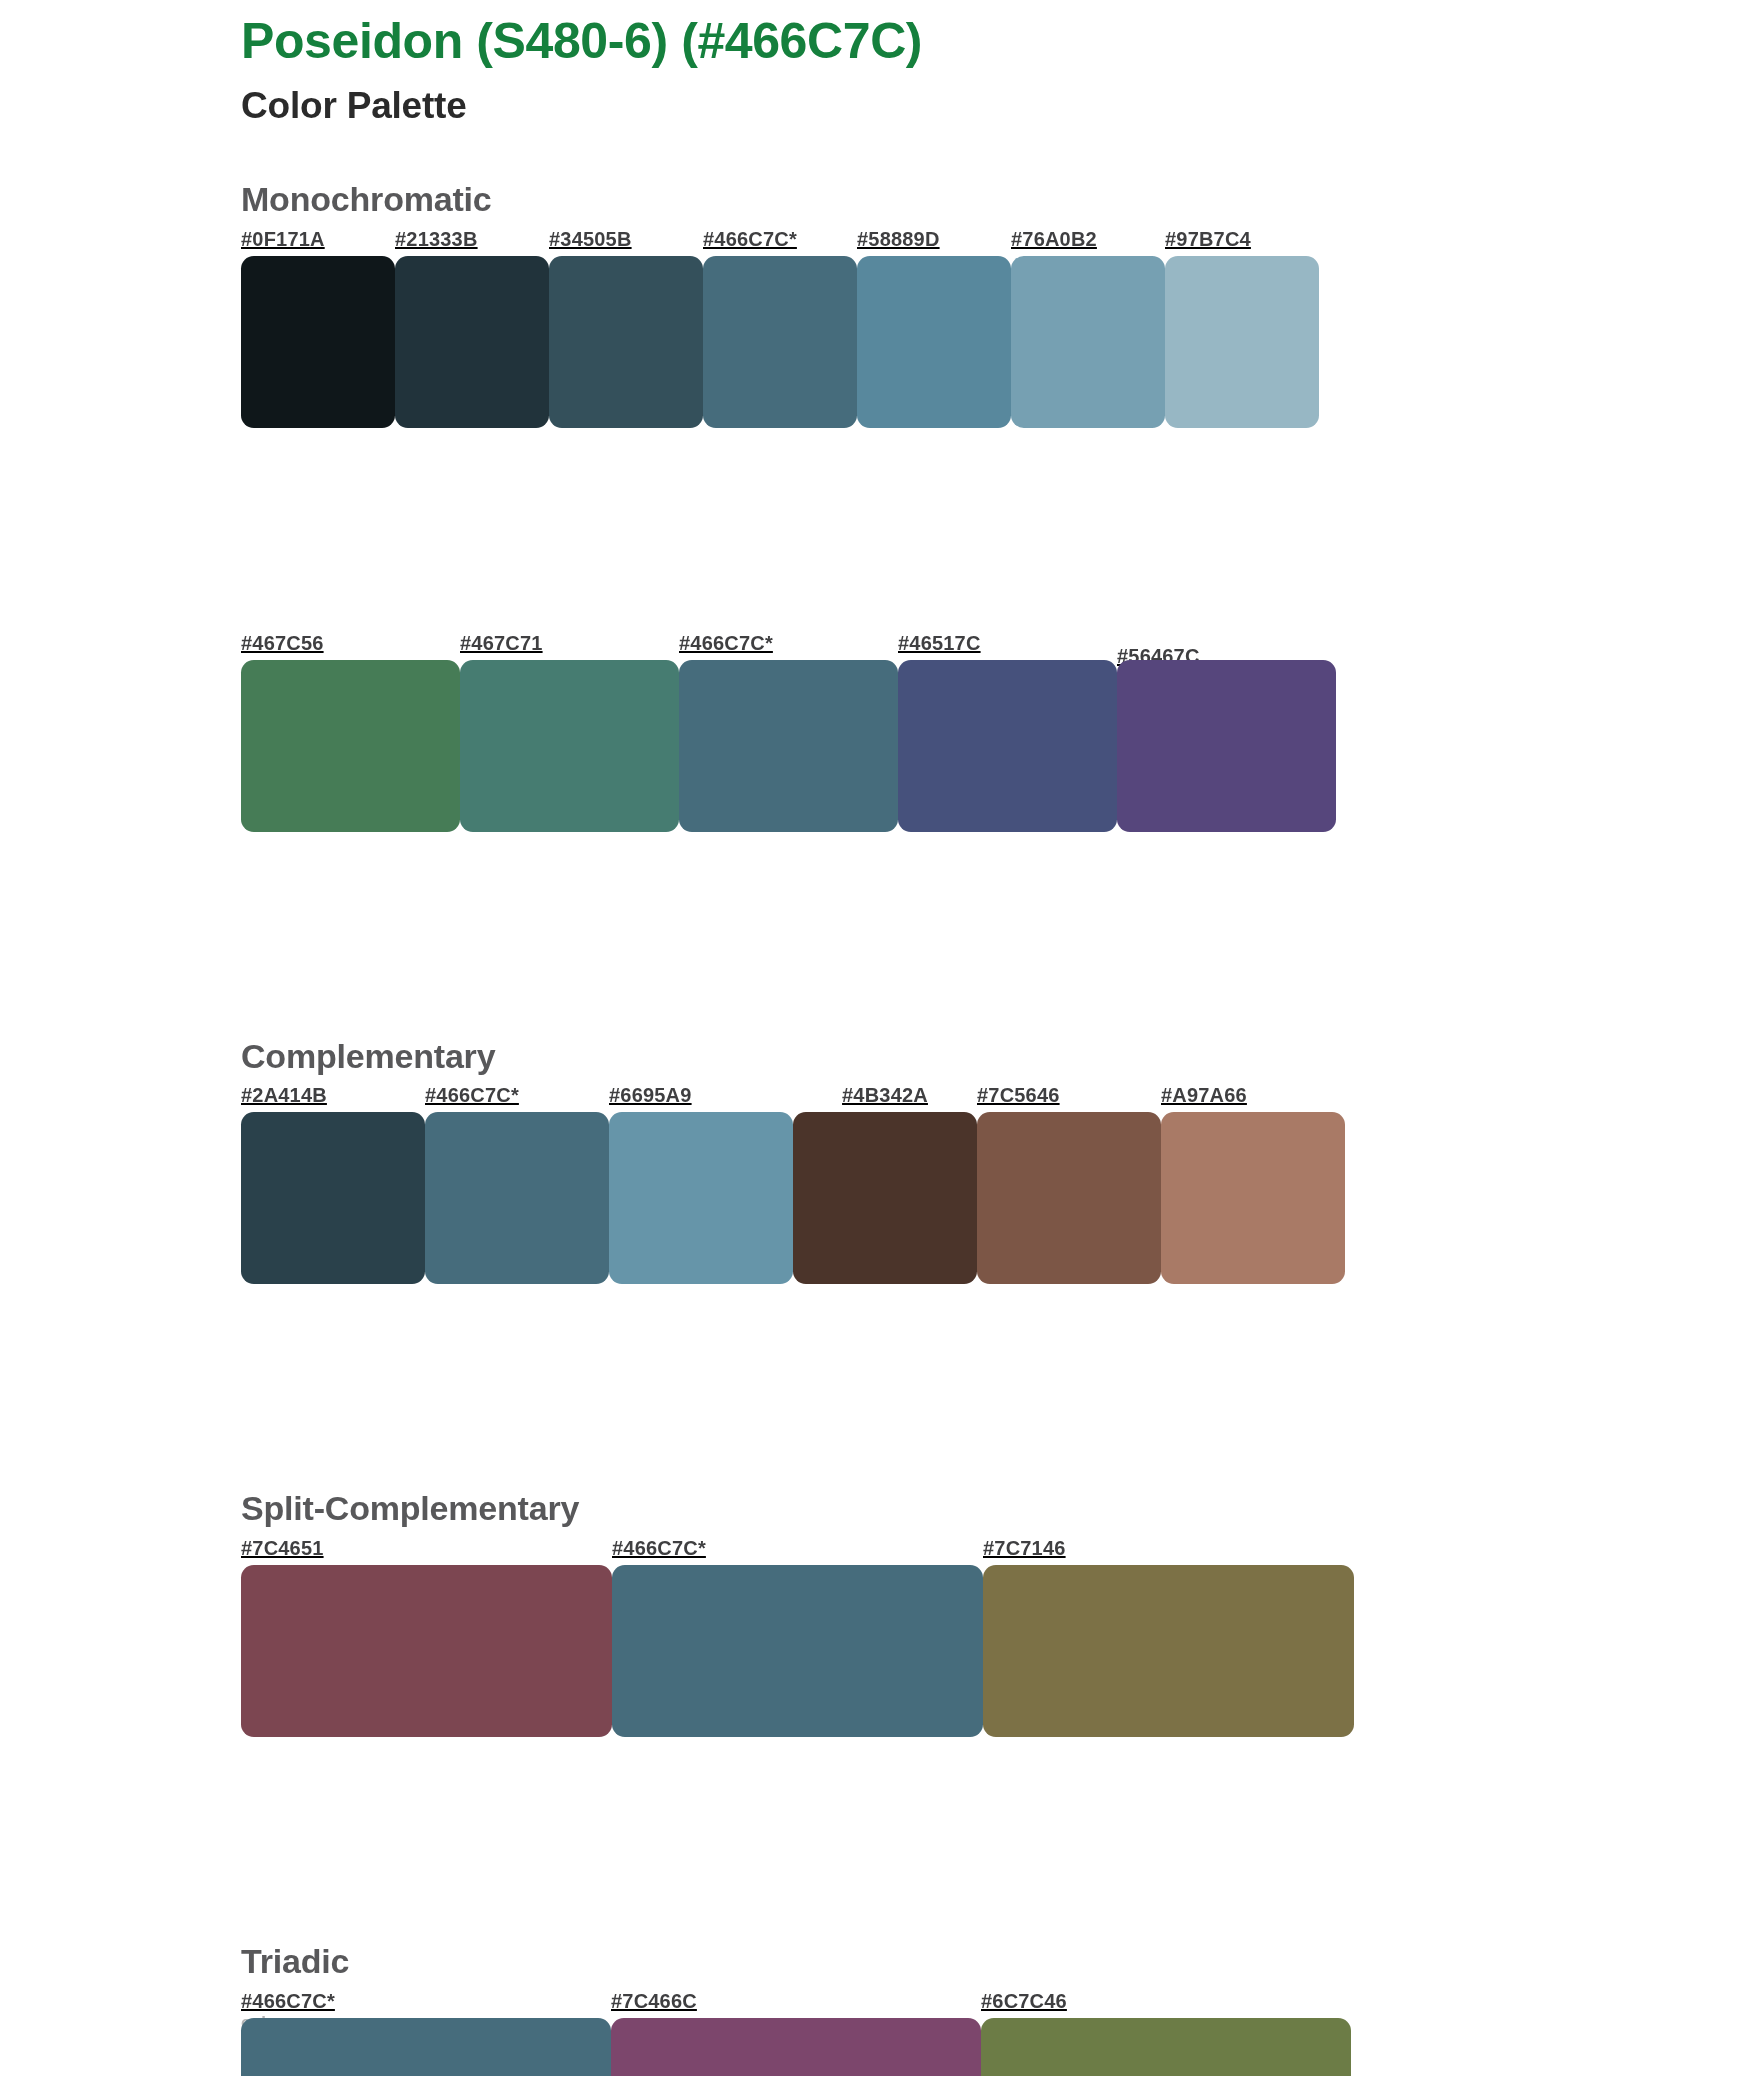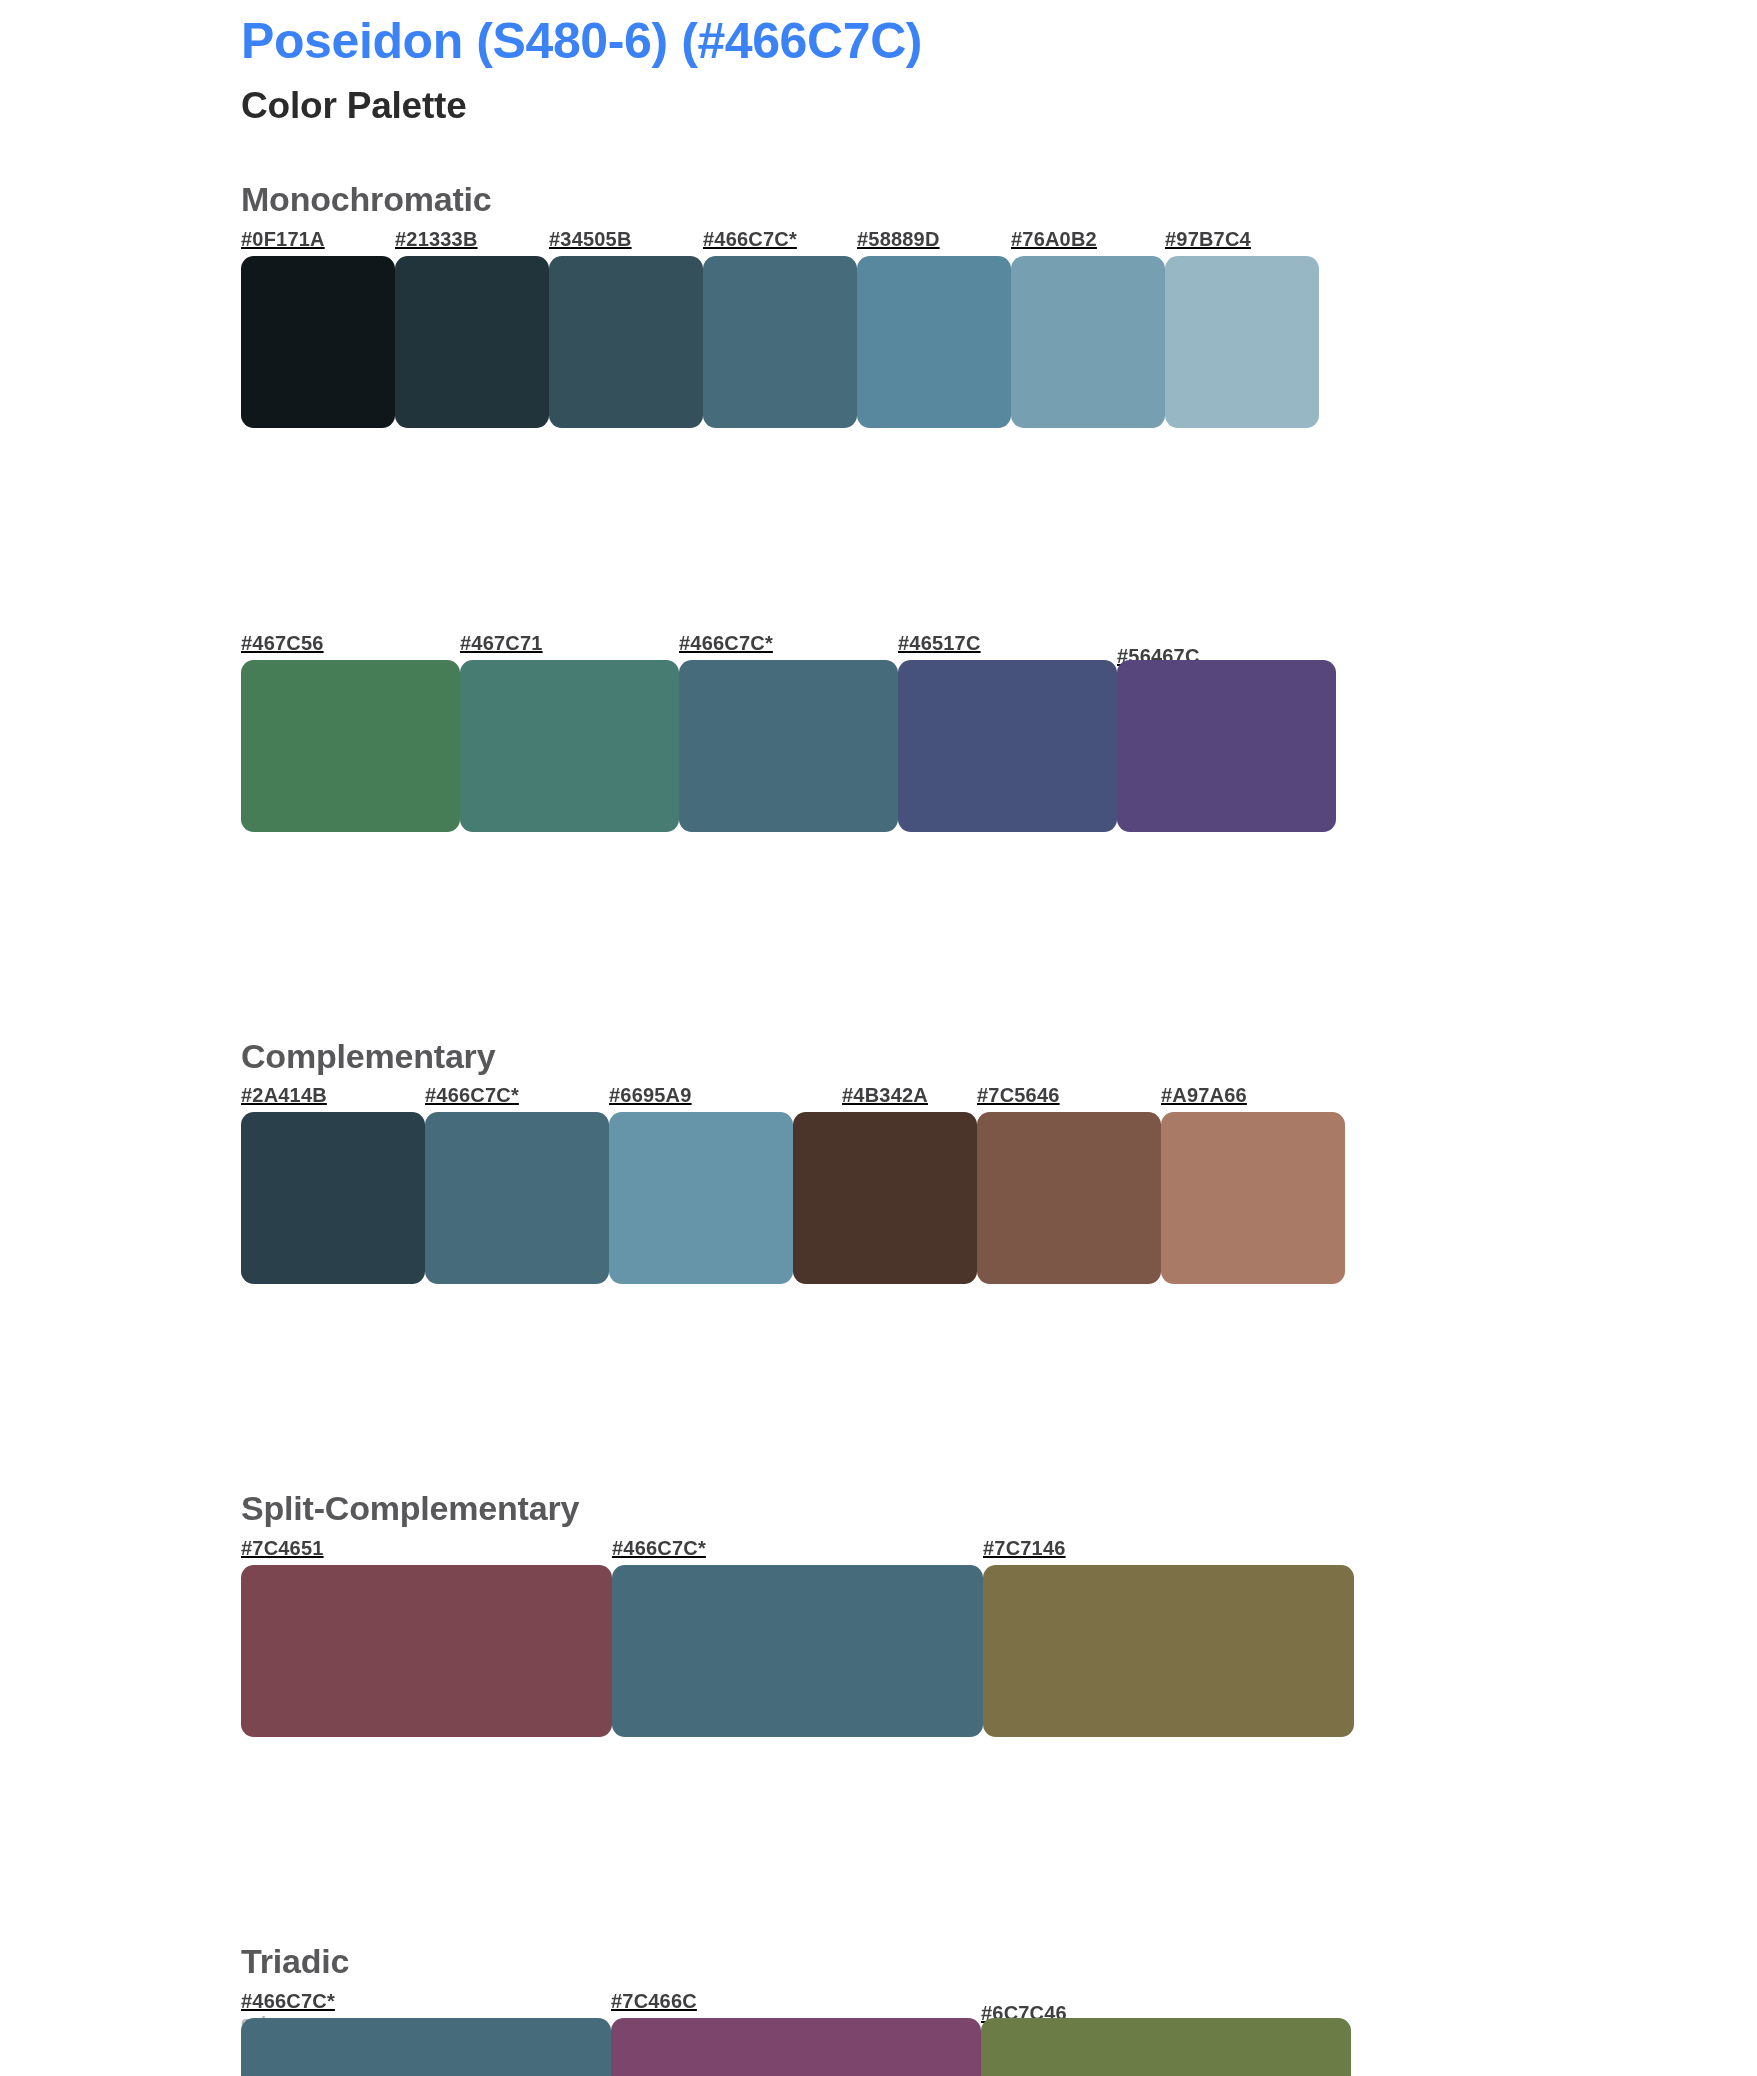--- a/index.html
+++ b/index.html
@@ -28,21 +28,21 @@
   
   .header {
     position: absolute;
     left: 241px;
     top: 14.4px;
     width: 1438px;
   }
   .page-title {
     font-size: 50px;
     font-weight: bold;
-    color: #3b82f6;
+    color: #15803d;
     letter-spacing: -0.4px;
     line-height: 1.08;
     margin: 0;
     white-space: nowrap;
   }
   .page-subtitle {
     font-size: 37px;
     font-weight: bold;
     color: #2b2b2b;
     letter-spacing: -0.2px;
@@ -186,21 +186,21 @@
           <div class="swatch" title="#7C4651" style="background: rgb(124, 70, 81); width: 383px; flex: 0 0 371px; height: 172px; z-index: 3;"></div>
           <div class="swatch" title="#466C7C*" style="background: rgb(70, 108, 124); width: 383px; flex: 0 0 371px; height: 172px; z-index: 2;"></div>
           <div class="swatch" title="#7C7146" style="background: rgb(124, 113, 70); width: 383px; flex: 0 0 371px; height: 172px; z-index: 1;"></div>
         </div>
       </div>
       <div class="section" style="margin-bottom: 0px; padding-bottom: 205px;">
         <div class="section-title">Triadic</div>
         <div class="swatch-labels" style="width: 1110px;">
           <div class="swatch-label" style="width: 370px; flex: 0 0 370px;">#466C7C*</div>
           <div class="swatch-label" style="width: 370px; flex: 0 0 370px;">#7C466C</div>
-          <div class="swatch-label" style="width: 370px; flex: 0 0 370px; margin-top: 12px;">#6C7C46</div>
+          <div class="swatch-label" style="width: 370px; flex: 0 0 370px;">#6C7C46</div>
         </div>
         <div class="swatch-row" style="width: 1110px; height: 172px;">
           <div class="swatch" title="#466C7C*" style="background: rgb(70, 108, 124); width: 381px; flex: 0 0 370px; height: 172px; z-index: 3;"></div>
           <div class="swatch" title="#7C466C" style="background: rgb(124, 70, 108); width: 381px; flex: 0 0 370px; height: 172px; z-index: 2;"></div>
           <div class="swatch" title="#6C7C46" style="background: rgb(108, 124, 70); width: 381px; flex: 0 0 370px; height: 172px; z-index: 1;"></div>
         </div>
       </div>
     </div>
 
   <div class="footer">colorxs.com</div>

